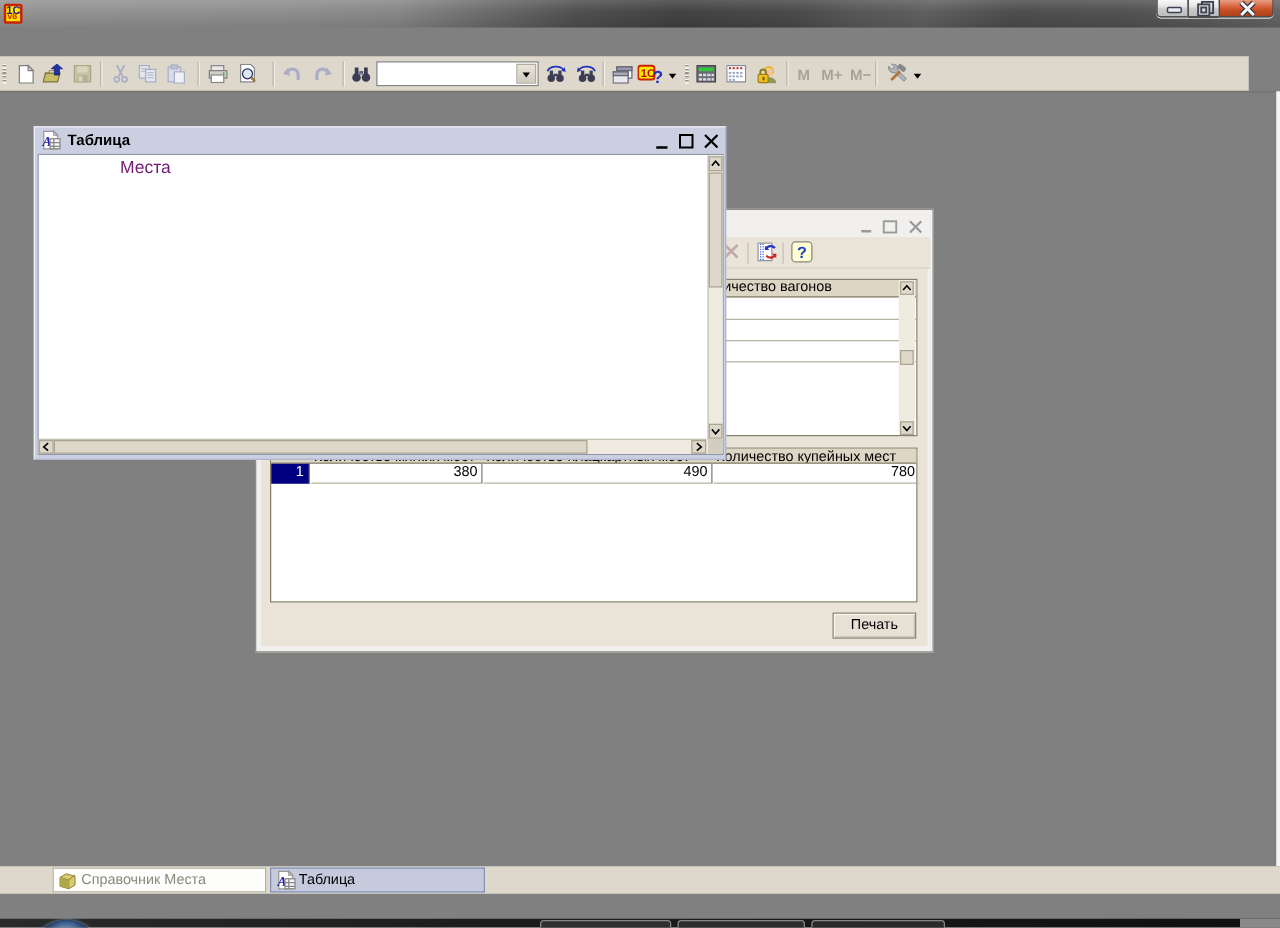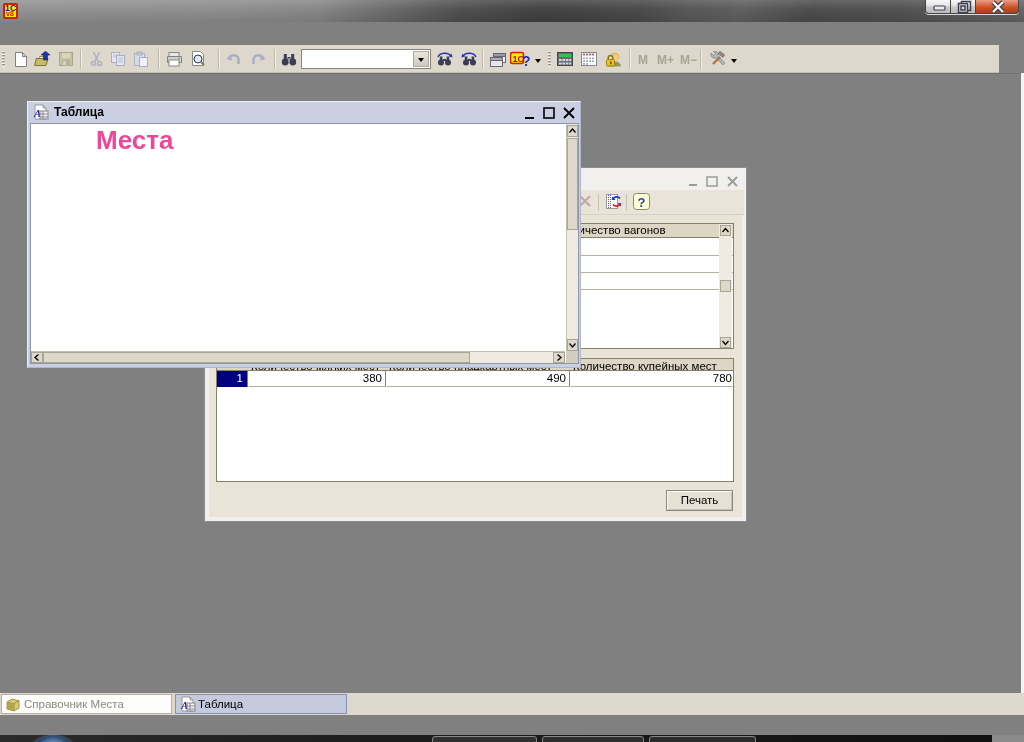--- a/index.html
+++ b/index.html
@@ -56,27 +56,27 @@
 
 .sbbtn{position:absolute;background:#ddd8cb;border:1px solid #a9a590;display:flex;align-items:center;justify-content:center;}
 .sbbtn svg{display:block;}
 .sbthumb{position:absolute;background:#ddd8ca;border:1px solid #aaa694;}
 
 #win1{left:27px;top:27px;width:554px;height:267px;background:#cacfe2;border-top:1px solid #eceef6;border-left:1px solid #eceef6;border-right:1px solid #b0b6cc;border-bottom:1px solid #b0b6cc;}
 #win1 .cap{position:absolute;left:0;top:0;width:100%;height:21px;font-size:12px;font-weight:bold;color:#000;}
 #w1content{position:absolute;left:2px;top:21px;width:549px;height:241px;background:#fff;border:1px solid #8f96a8;}
 #w1content .vsb{position:absolute;right:0;top:0;width:12px;height:228px;background:#efebe0;border-left:1px solid #c4c0b0;}
 #w1content .hsb{position:absolute;left:0;bottom:0;width:534px;height:12px;background:#efebe0;border-top:1px solid #c4c0b0;}
-#mtitle{position:absolute;left:65px;top:1px;font-size:26px;font-weight:bold;color:#ec4899;}
+#mtitle{position:absolute;left:65px;top:1px;font-size:14px;font-weight:normal;color:#701a75;}
 #mtable{position:absolute;left:61px;top:41px;border-collapse:collapse;}
 #mtable td{border:1px solid #000;font-size:12px;text-align:center;padding:0;height:14px;}
 #mtable tr.h td{font-weight:bold;height:15px;}
 
 #tabbar{left:0;top:693px;width:1024px;height:22px;background:#ddd8cb;}
-.tab{position:absolute;top:1px;height:20px;font-size:11.5px;}
+.tab{position:absolute;top:1px;height:20px;font-size:11.5px;margin-left:41px;}
 #tab1{left:1px;width:171px;background:#fdfdfb;border:1px solid #b4b0a0;color:#8c887c;}
 #tab2{left:175px;width:172px;background:#c5cadd;border:1px solid #8490b4;color:#000;}
 
 #statusbar{left:0;top:715px;width:1024px;height:20px;background:#ddd8cb;font-size:11px;}
 .spanel{position:absolute;top:3px;height:15px;border:1px solid;border-color:#b8b2a2 #fff #fff #b8b2a2;font-size:10.5px;}
 
 #sliver{left:0;top:735px;width:1024px;height:7px;background:linear-gradient(to right,#2a2a2a,#1c1c1c 40%,#161616 70%,#101010);}
 </style></head>
 <body>
 <div id="root">

